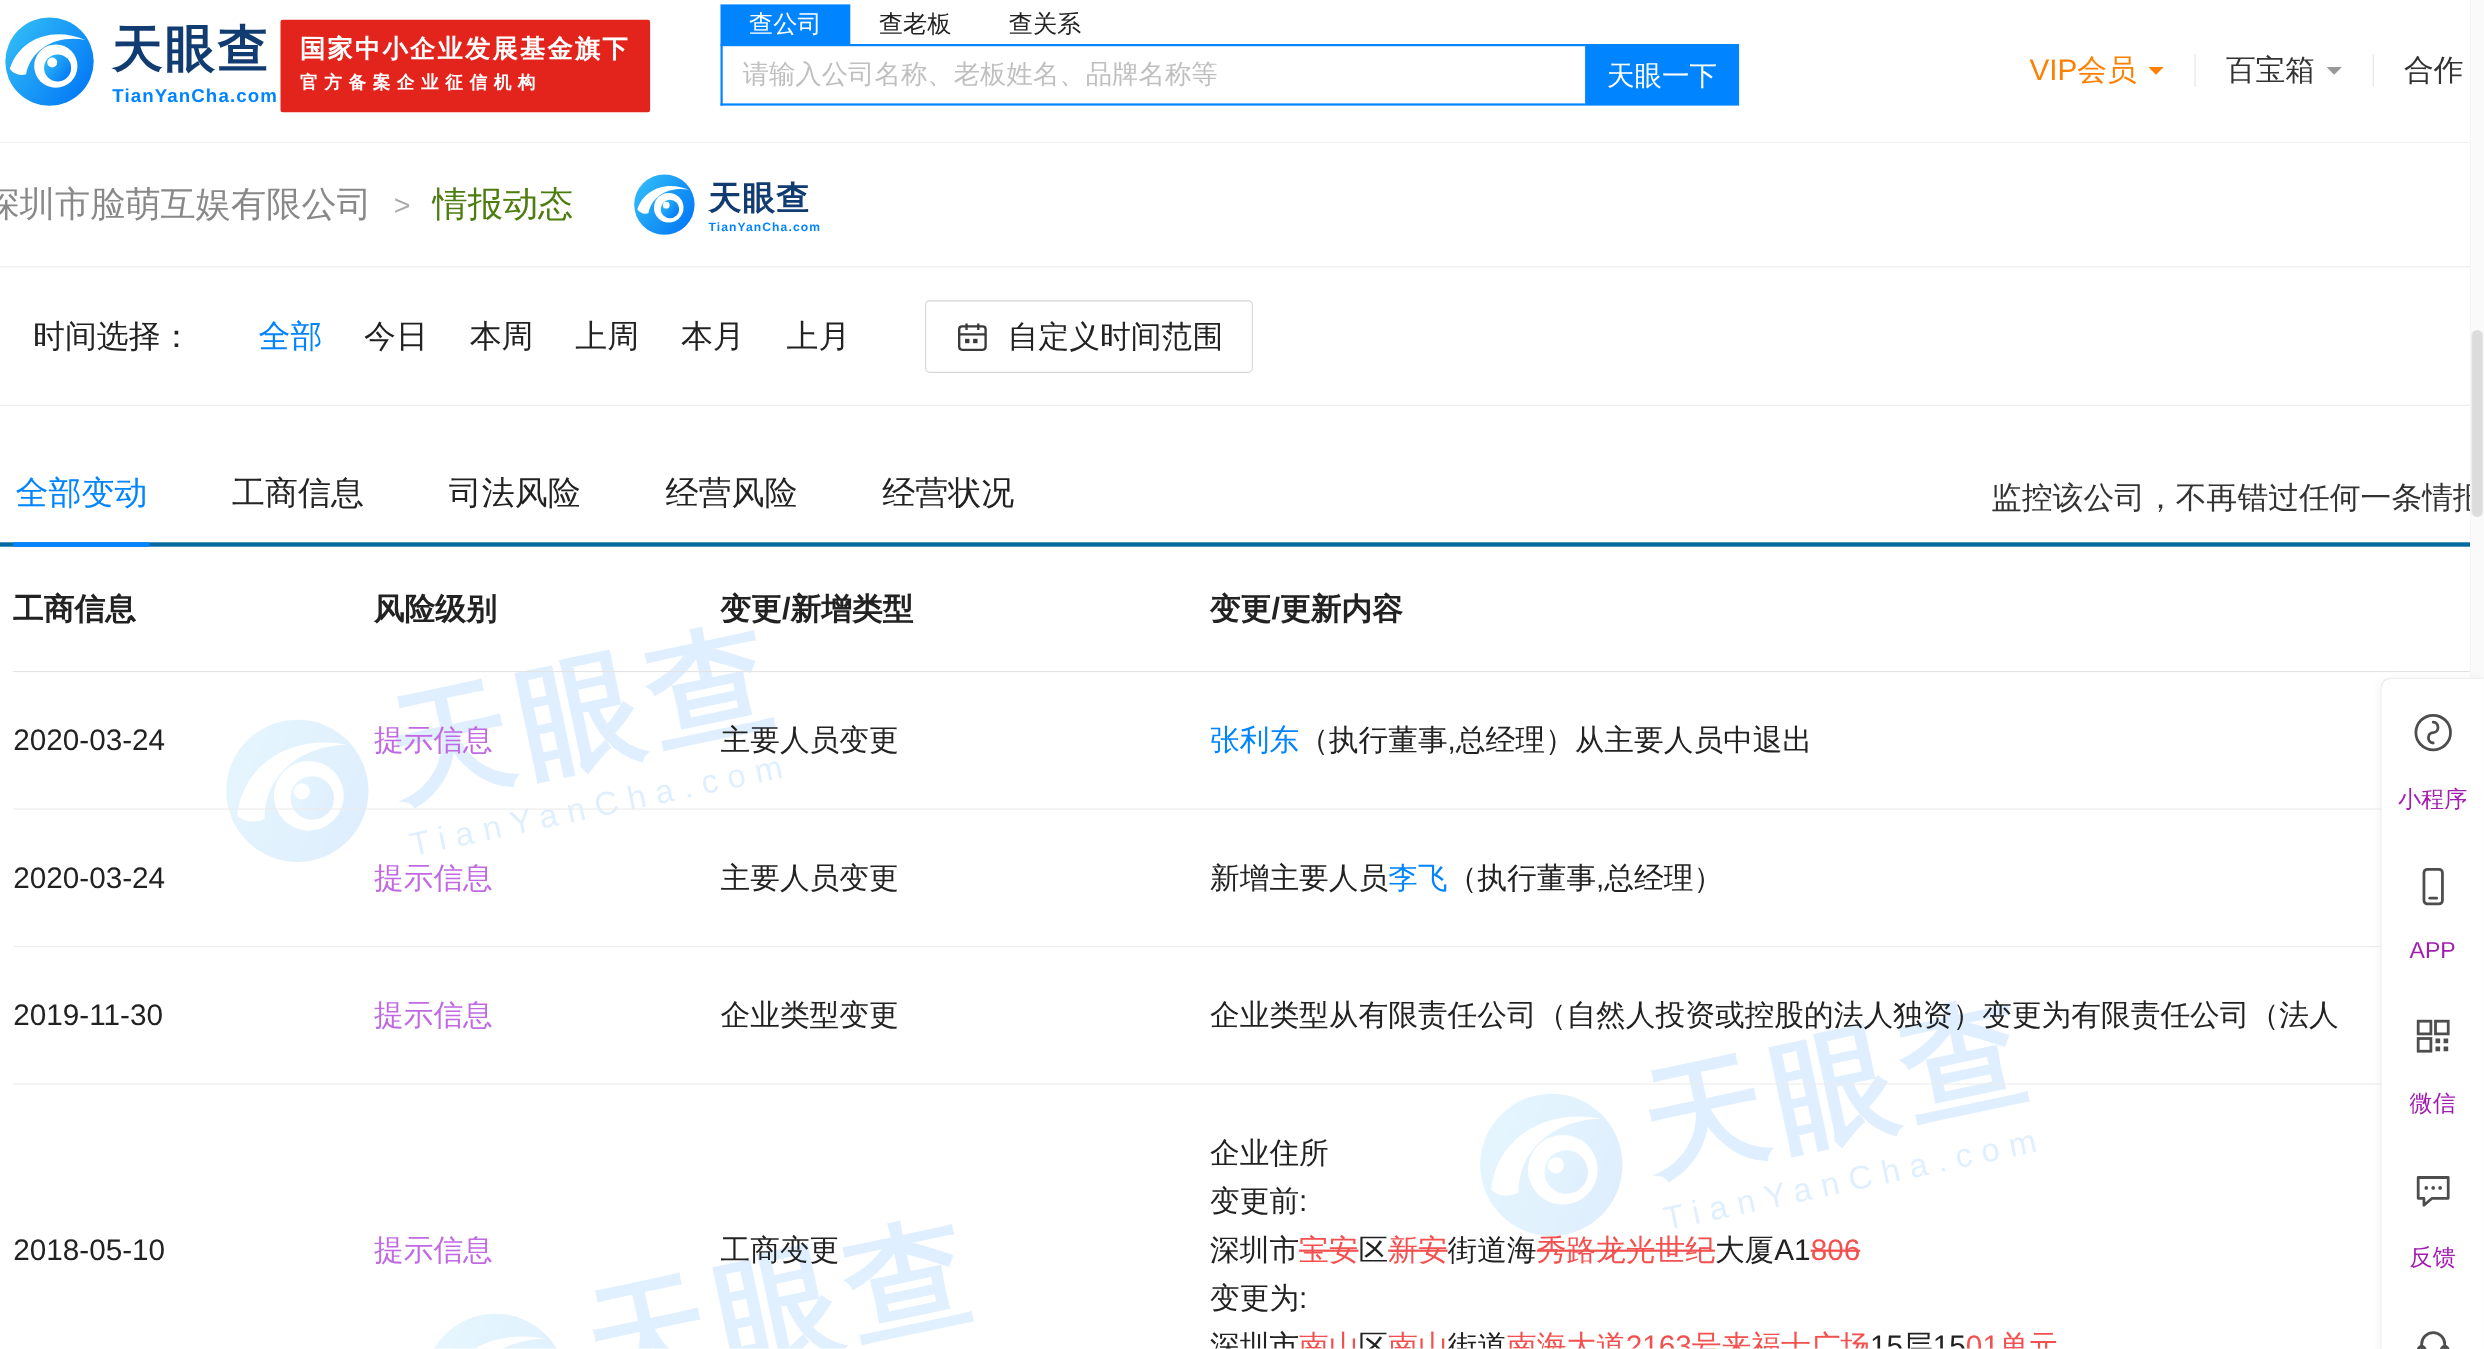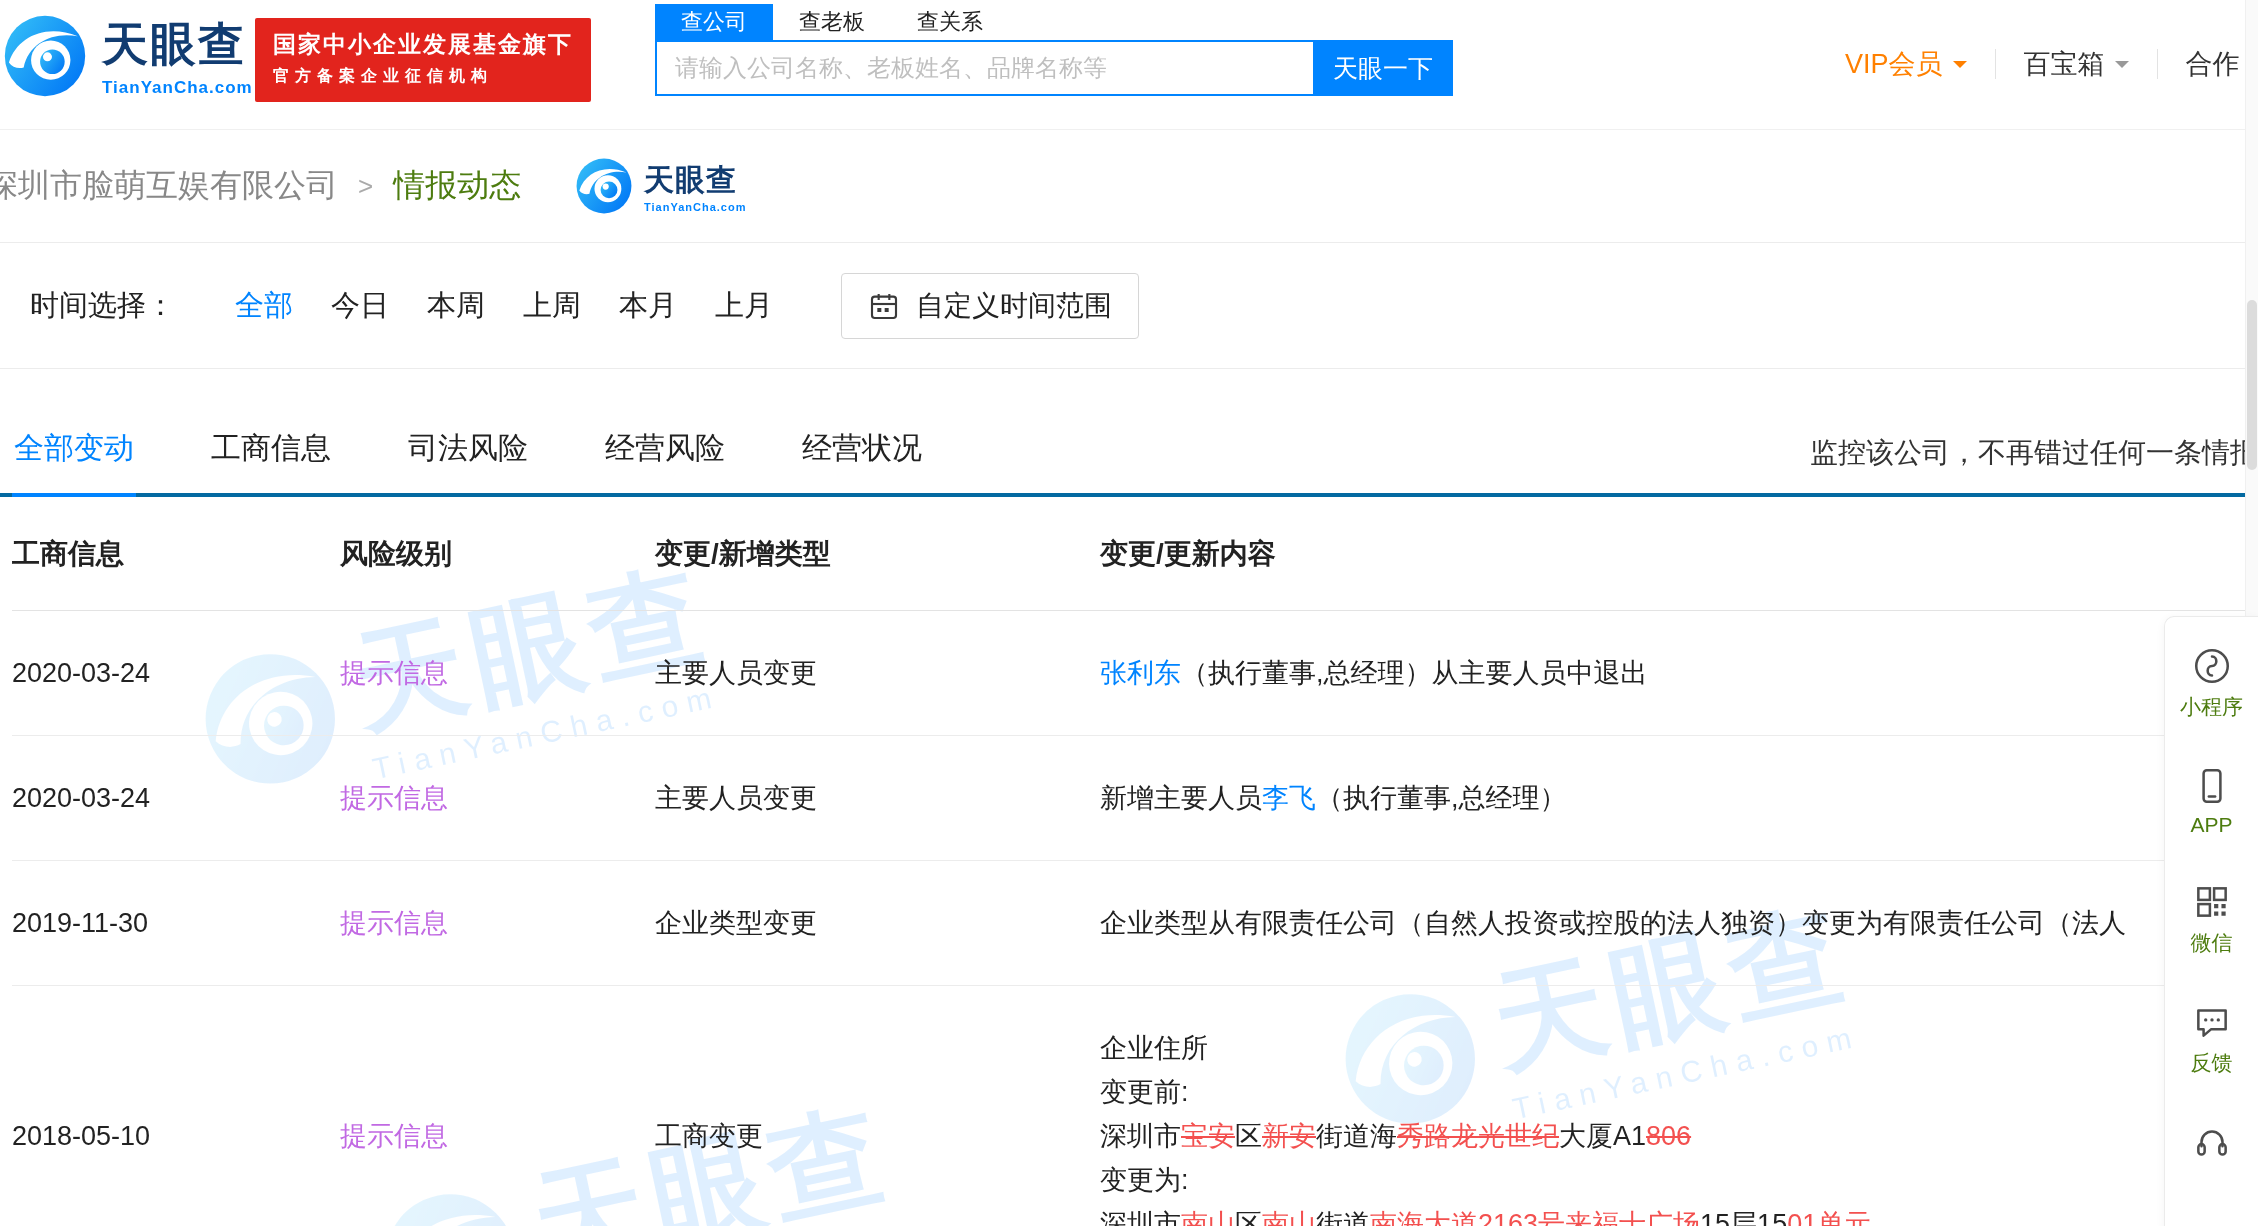--- a/index.html
+++ b/index.html
@@ -34,21 +34,21 @@
   .badge{position:absolute;left:255px;top:18px;background:var(--badge-red);color:#fff;
     padding:10px 18px;border-radius:2px;display:flex;flex-direction:column;justify-content:center;}
   .badge-line1{font-size:23px;font-weight:bold;letter-spacing:2px;line-height:32px;white-space:nowrap;}
   .badge-line2{font-size:16px;font-weight:bold;letter-spacing:6px;line-height:32px;white-space:nowrap;}
   .search-area{position:absolute;left:655px;top:4px;}
   .search-tabs{display:flex;height:36px;}
   .search-tab{padding:0 26px;display:flex;align-items:center;justify-content:center;
     font-size:22px;color:#222;cursor:pointer;}
   .search-tab.active{background:var(--brand-blue);color:#fff;}
   .search-bar{display:flex;}
-  .search-input{width:658px;height:56px;border:2px solid var(--brand-blue);border-right:none;
+  .search-input{width:786px;height:56px;border:2px solid var(--brand-blue);border-right:none;
     padding:0 18px;font-size:24px;color:#333;outline:none;font-family:inherit;}
   .search-input::placeholder{color:#bfbfbf;}
   .search-btn{width:140px;height:56px;background:var(--brand-blue);color:#fff;border:none;
     font-size:25px;cursor:pointer;font-family:inherit;}
   .header-nav{position:absolute;left:1845px;top:46px;display:flex;align-items:center;white-space:nowrap;}
   .nav-item{display:flex;align-items:center;font-size:27px;color:#333;cursor:pointer;}
   .nav-item.accent{color:var(--accent-orange);}
   .nav-label{white-space:nowrap;}
   .caret{width:0;height:0;border:7px solid transparent;border-top-color:#999;margin-left:10px;transform:translateY(4px);}
   .nav-item.accent .caret{border-top-color:var(--accent-orange);}
@@ -101,21 +101,21 @@
   .seg-added{color:var(--diff-red);}
   .seg-removed{color:var(--diff-red);text-decoration:line-through;}
 
   
   .side-toolbar{position:fixed;right:0;top:616px;width:94px;background:#fff;
     border:1px solid #ebebeb;border-right:none;border-radius:10px 0 0 10px;
     box-shadow:0 2px 10px rgba(0,0,0,0.05);z-index:50;padding-top:6px;height:620px;}
   .side-item{display:flex;flex-direction:column;align-items:center;padding:22px 0;cursor:pointer;}
   .side-icon{width:42px;height:42px;}
   .side-icon svg{width:100%;height:100%;display:block;}
-  .side-label{margin-top:6px;font-size:21px;color:#4d7c0f;white-space:nowrap;}
+  .side-label{margin-top:26px;font-size:21px;color:#a21caf;white-space:nowrap;}
 
   
   .scrollbar-track{position:fixed;right:0;top:0;width:13px;height:100%;background:#fafafa;border-left:1px solid #f0f0f0;z-index:10;}
   .scrollbar-thumb{position:absolute;right:1px;top:300px;width:10px;height:170px;background:#dcdcdc;border-radius:5px;}
 </style>
 </head>
 <body>
 
 <div class="watermark" style="left:200px;top:590px;">
   <span class="wm-logo">

